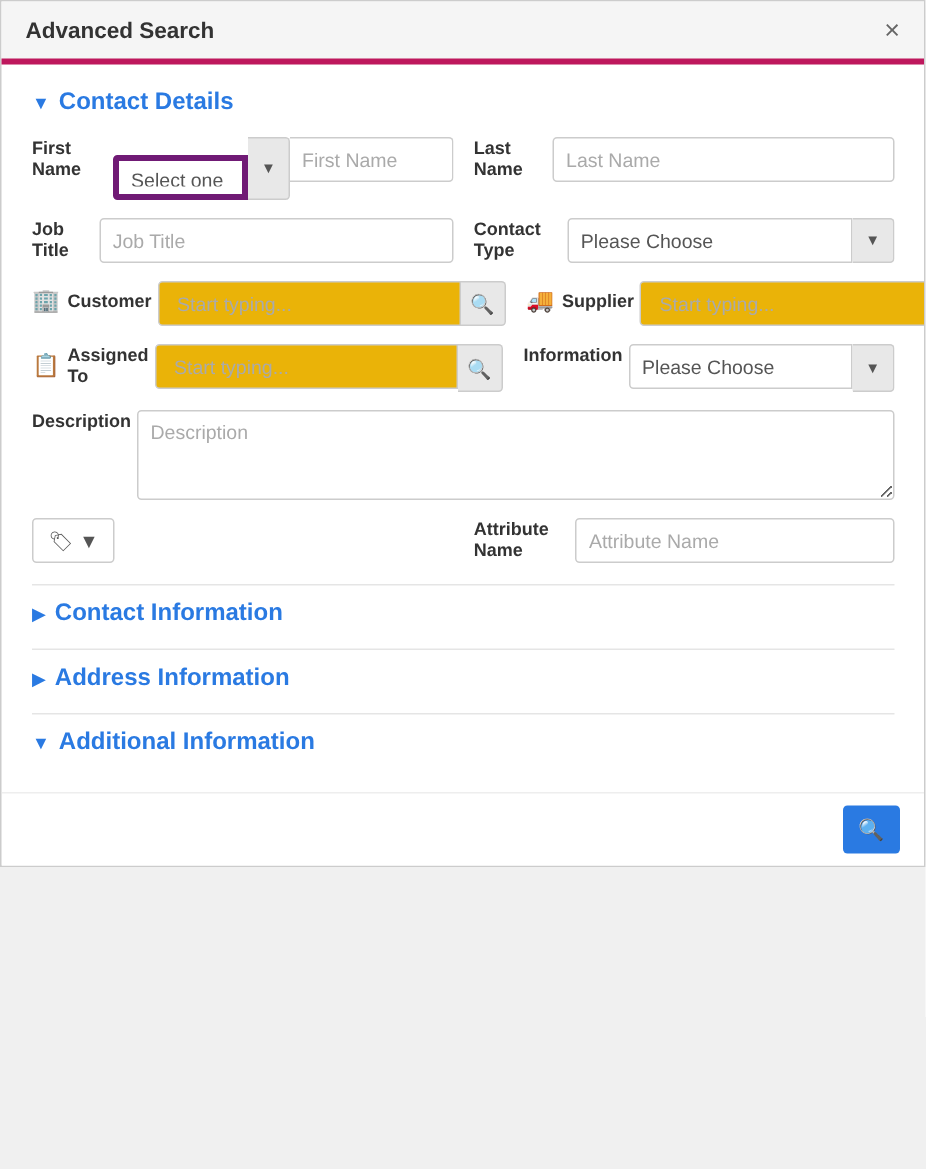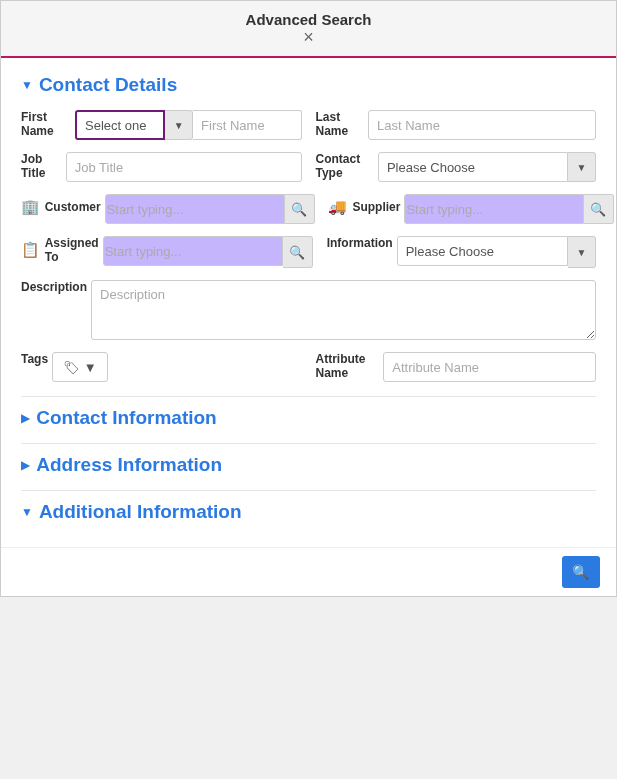--- a/index.html
+++ b/index.html
@@ -12,26 +12,25 @@
       align-items: flex-start;
     }
     .dialog {
       width: 617px;
       background: #fff;
       border: 1px solid #ccc;
       box-shadow: 0 2px 10px rgba(0,0,0,0.2);
     }
     .dialog-header {
       background: #f5f5f5;
-      border-bottom: 2px solid #be185d;
+      border-bottom: 4px solid #be185d;
       padding: 10px 16px;
       display: flex;
       justify-content: space-between;
       align-items: center;
-      flex-direction: column;
     }
     .dialog-header-title {
       font-size: 15px;
       font-weight: bold;
       color: #333;
     }
     .close-btn {
       background: none;
       border: none;
       font-size: 18px;
@@ -51,21 +50,21 @@
       margin-bottom: 14px;
       cursor: pointer;
     }
     .section-header .chevron {
       color: #2a7ae2;
       font-size: 12px;
     }
     .section-title {
       color: #2a7ae2;
       font-weight: bold;
-      font-size: 19px;
+      font-size: 16px;
     }
     .form-row {
       display: flex;
       gap: 14px;
       margin-bottom: 12px;
     }
     .form-group {
       flex: 1;
       display: flex;
       flex-direction: row;
@@ -89,27 +88,28 @@
     .form-input::placeholder {
       color: #aaa;
     }
     .select-wrapper {
       display: flex;
       width: 100%;
     }
     .select-wrapper select {
       flex: 1;
       padding: 5px 8px;
-      border: 2px solid #701a75;
+      border: 4px solid #701a75;
       border-radius: 3px 0 0 3px;
       font-size: 13px;
       color: #555;
       background: #fff;
       height: 30px;
       appearance: none;
+      margin-top: 12px;
       -webkit-appearance: none;
     }
     .select-dropdown-btn {
       width: 28px;
       background: #e8e8e8;
       border: 1px solid #ccc;
       border-left: none;
       border-radius: 0 3px 3px 0;
       cursor: pointer;
       display: flex;
@@ -134,26 +134,26 @@
       height: 30px;
       appearance: none;
       -webkit-appearance: none;
     }
     .search-input-group {
       display: flex;
       width: 100%;
     }
     .search-input-group input {
       flex: 1;
-      padding: 5px 1px;
+      padding: 5px 12px;
       border: 1px solid #ccc;
       border-radius: 3px 0 0 3px;
       font-size: 13px;
       color: #555;
-      background: #c4b5fd;
+      background: #eab308;
       height: 30px;
     }
     .search-input-group input::placeholder {
       color: #aaa;
     }
     .search-btn {
       width: 30px;
       background: #e8e8e8;
       border: 1px solid #ccc;
       border-left: none;
@@ -345,21 +345,20 @@
 
     <div class="form-row">
       <div class="form-group" style="flex:1;">
         <label class="form-label">Description</label>
         <textarea class="textarea-field" placeholder="Description" style=""></textarea>
       </div>
     </div>
 
     <div class="form-row">
       <div class="form-group">
-        <label class="form-label">Tags</label>
         <div class="tags-group">
           <button class="tag-btn">
             <span>🏷</span>
             <span>▼</span>
           </button>
         </div>
       </div>
       <div class="form-group">
         <label class="form-label">Attribute Name</label>
         <input class="form-input" type="text" placeholder="Attribute Name" style="">

